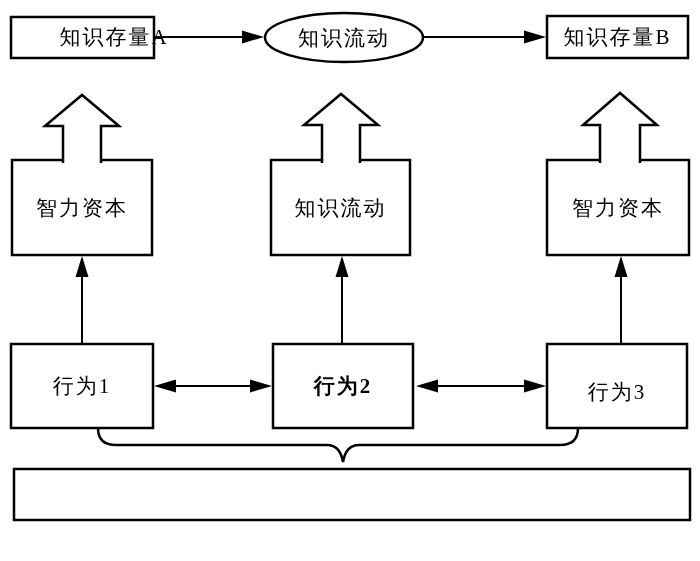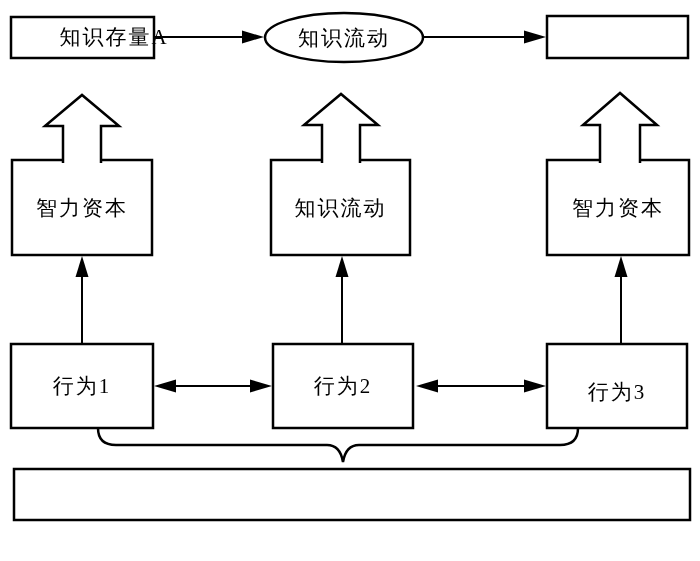--- a/index.html
+++ b/index.html
@@ -95,27 +95,28 @@
     <path d="M 98,428 C 98,439 104,445 116,445 L 327,445
              C 336,445 341,450 343,462
              C 345,450 350,445 359,445
              L 560,445 C 572,445 578,439 578,428" fill="none" stroke="#000000" stroke-width="2.5"></path>
   </svg>
 
   <div class="lbl" style="left:10px;  top:16px;  width:144px; height:42px;margin-left:32px;">知识存量A</div>
 
   <div class="lbl" style="left:265px; top:13px;  width:158px; height:49px;">知识流动</div>
 
+  <div class="lbl" style="left:547px; top:15px;  width:141px; height:43px;">知识存量B</div>
 
   <div class="lbl" style="left:12px;  top:160px; width:140px; height:95px;">智力资本</div>
 
   <div class="lbl" style="left:271px; top:160px; width:139px; height:95px;">知识流动</div>
 
   <div class="lbl" style="left:547px; top:160px; width:142px; height:95px;">智力资本</div>
 
   <div class="lbl" style="left:11px;  top:344px; width:142px; height:84px;">行为1</div>
 
-  <div class="lbl" style="left:273px; top:344px; width:140px; height:84px;">行为2</div>
+  <div class="lbl" style="left:273px; top:344px; width:140px; height:84px;font-weight:bold;">行为2</div>
 
   <div class="lbl" style="left:547px; top:344px; width:140px; height:96px;">行为3</div>
 
 
 </div>
 
 </body></html>

